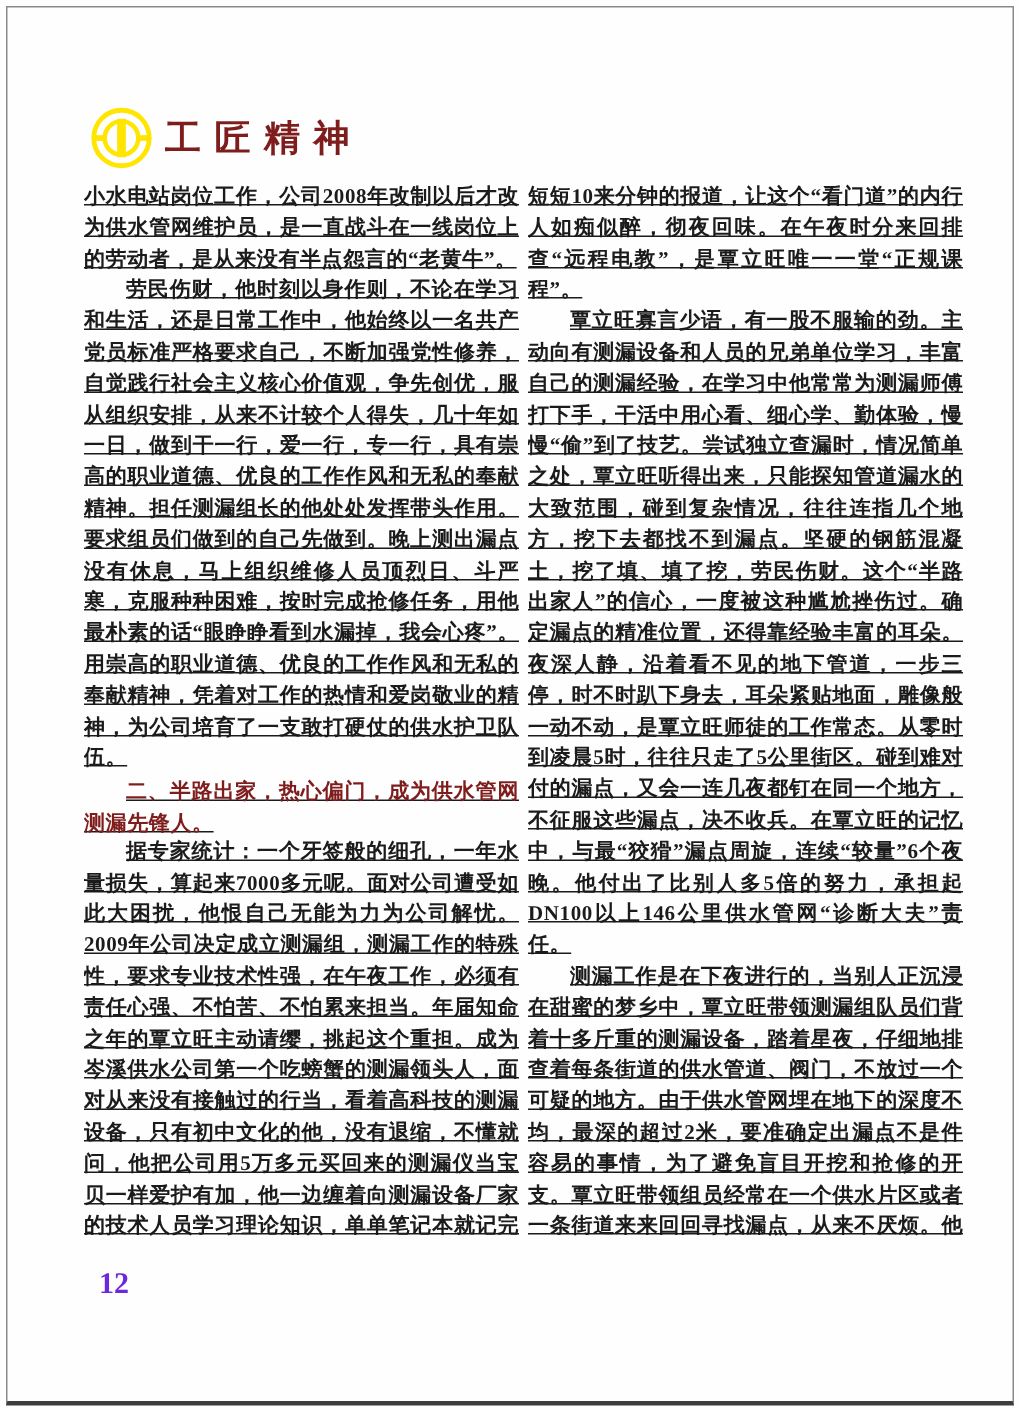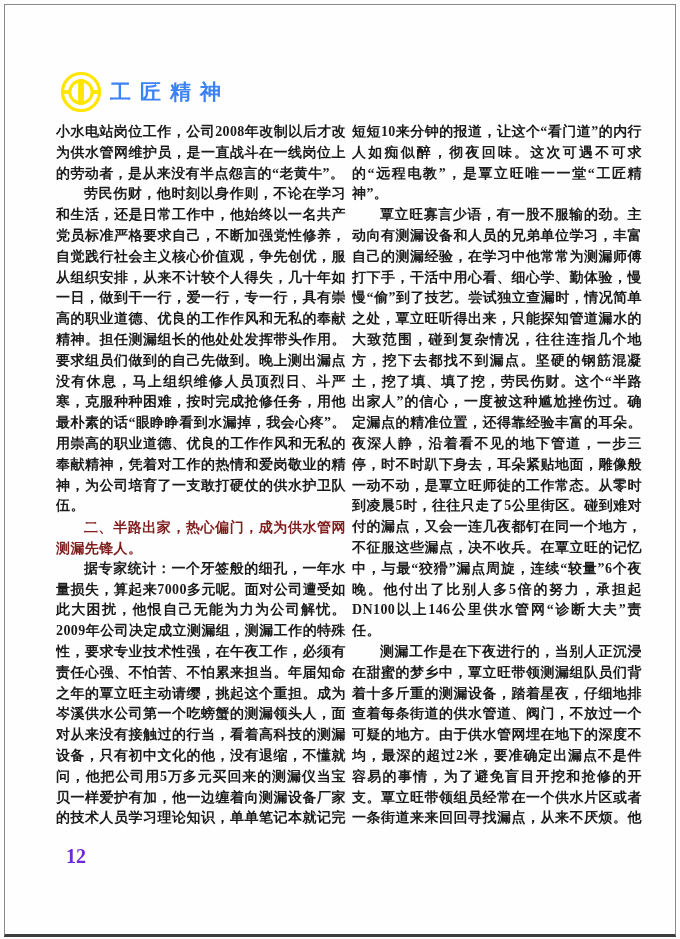--- a/index.html
+++ b/index.html
@@ -35,32 +35,33 @@
     align-items: center;
   }
   .logo {
     width: 42px;
     height: 42px;
     flex: 0 0 auto;
   }
   .title {
     margin-left: 8px;
     font-family: "Liberation Sans", sans-serif;
-    font-size: 21px;
+    font-size: 24px;
     font-weight: 800;
     letter-spacing: 9px;
-    color: #3b82f6;
+    color: #7f1d1d;
     white-space: nowrap;
   }
   .col {
     position: absolute;
     top: 122px;
     width: 290px;
     height: 706px;
     overflow: hidden;
+    text-decoration: underline;
   }
   .col-left  { left: 56px; }
   .col-right { left: 352px; }
   .para, .heading {
     margin: 0;
     font-size: 14px;
     line-height: 20.8px;
     text-align: justify;
     text-indent: 2em;
     letter-spacing: 0.4px;
@@ -103,19 +104,19 @@
     <div class="title">工匠精神</div>
   </div>
 
   <div class="col col-left" id="col-left">
       <p class="para no-indent">小水电站岗位工作，公司2008年改制以后才改为供水管网维护员，是一直战斗在一线岗位上的劳动者，是从来没有半点怨言的“老黄牛”。</p>
       <p class="para">劳民伤财，他时刻以身作则，不论在学习和生活，还是日常工作中，他始终以一名共产党员标准严格要求自己，不断加强党性修养，自觉践行社会主义核心价值观，争先创优，服从组织安排，从来不计较个人得失，几十年如一日，做到干一行，爱一行，专一行，具有崇高的职业道德、优良的工作作风和无私的奉献精神。担任测漏组长的他处处发挥带头作用。要求组员们做到的自己先做到。晚上测出漏点没有休息，马上组织维修人员顶烈日、斗严寒，克服种种困难，按时完成抢修任务，用他最朴素的话“眼睁睁看到水漏掉，我会心疼”。用崇高的职业道德、优良的工作作风和无私的奉献精神，凭着对工作的热情和爱岗敬业的精神，为公司培育了一支敢打硬仗的供水护卫队伍。</p>
       <p class="heading">二、半路出家，热心偏门，成为供水管网测漏先锋人。</p>
       <p class="para">据专家统计：一个牙签般的细孔，一年水量损失，算起来7000多元呢。面对公司遭受如此大困扰，他恨自己无能为力为公司解忧。2009年公司决定成立测漏组，测漏工作的特殊性，要求专业技术性强，在午夜工作，必须有责任心强、不怕苦、不怕累来担当。年届知命之年的覃立旺主动请缨，挑起这个重担。成为岑溪供水公司第一个吃螃蟹的测漏领头人，面对从来没有接触过的行当，看着高科技的测漏设备，只有初中文化的他，没有退缩，不懂就问，他把公司用5万多元买回来的测漏仪当宝贝一样爱护有加，他一边缠着向测漏设备厂家的技术人员学习理论知识，单单笔记本就记完了6本。一边反复操作，刚刚开始不论白天还是晚上，像医生一样背着测漏仪“出诊”，目的是尽快熟悉管网走向和对测量仪的操作。</p>
     </div>
   <div class="col col-right" id="col-right">
-      <p class="para no-indent">短短10来分钟的报道，让这个“看门道”的内行人如痴似醉，彻夜回味。这次可遇不可求的“远程电教”，是覃立旺唯一一堂“工匠精神”。</p>
+      <p class="para no-indent">短短10来分钟的报道，让这个“看门道”的内行人如痴似醉，彻夜回味。在午夜时分来回排查“远程电教”，是覃立旺唯一一堂“正规课程”。</p>
       <p class="para">覃立旺寡言少语，有一股不服输的劲。主动向有测漏设备和人员的兄弟单位学习，丰富自己的测漏经验，在学习中他常常为测漏师傅打下手，干活中用心看、细心学、勤体验，慢慢“偷”到了技艺。尝试独立查漏时，情况简单之处，覃立旺听得出来，只能探知管道漏水的大致范围，碰到复杂情况，往往连指几个地方，挖下去都找不到漏点。坚硬的钢筋混凝土，挖了填、填了挖，劳民伤财。这个“半路出家人”的信心，一度被这种尴尬挫伤过。确定漏点的精准位置，还得靠经验丰富的耳朵。夜深人静，沿着看不见的地下管道，一步三停，时不时趴下身去，耳朵紧贴地面，雕像般一动不动，是覃立旺师徒的工作常态。从零时到凌晨5时，往往只走了5公里街区。碰到难对付的漏点，又会一连几夜都钉在同一个地方，不征服这些漏点，决不收兵。在覃立旺的记忆中，与最“狡猾”漏点周旋，连续“较量”6个夜晚。他付出了比别人多5倍的努力，承担起DN100以上146公里供水管网“诊断大夫”责任。</p>
       <p class="para">测漏工作是在下夜进行的，当别人正沉浸在甜蜜的梦乡中，覃立旺带领测漏组队员们背着十多斤重的测漏设备，踏着星夜，仔细地排查着每条街道的供水管道、阀门，不放过一个可疑的地方。由于供水管网埋在地下的深度不均，最深的超过2米，要准确定出漏点不是件容易的事情，为了避免盲目开挖和抢修的开支。覃立旺带领组员经常在一个供水片区或者一条街道来来回回寻找漏点，从来不厌烦。他时而伏在地上细听，时而钻进排污沟，冒着寒冷的冬天，忍着炎热的酷暑，裹着沾满污泥，但他毫无怨言。印象最深的还是在一个旧城区水压偏低后，就是找不到漏点，凭着他永不放弃精神，连续坚持了五个晚上，忍受蚊叮虫咬，在午夜时分来回排查，最终在第六个晚上找到了漏点。但覃立旺同志从没说过一声累，始终以高度的责任心投入这项枯燥乏味的工作中。他幽默地告诉我们“我们一年到头无论严寒酷暑，都是过着昼夜颠倒的日子，一般都要等到晚上12点后才出动，如果早了，路上行人的脚步、车辆行驶产生的噪音，都可能影响测听，周围环境越安静，检测的情况才会越准确，不过我们的工作当做是在做晨运呢！”</p>
     </div>
 
   <div class="pagenum">12</div>
 </div>
 
 </body></html>

